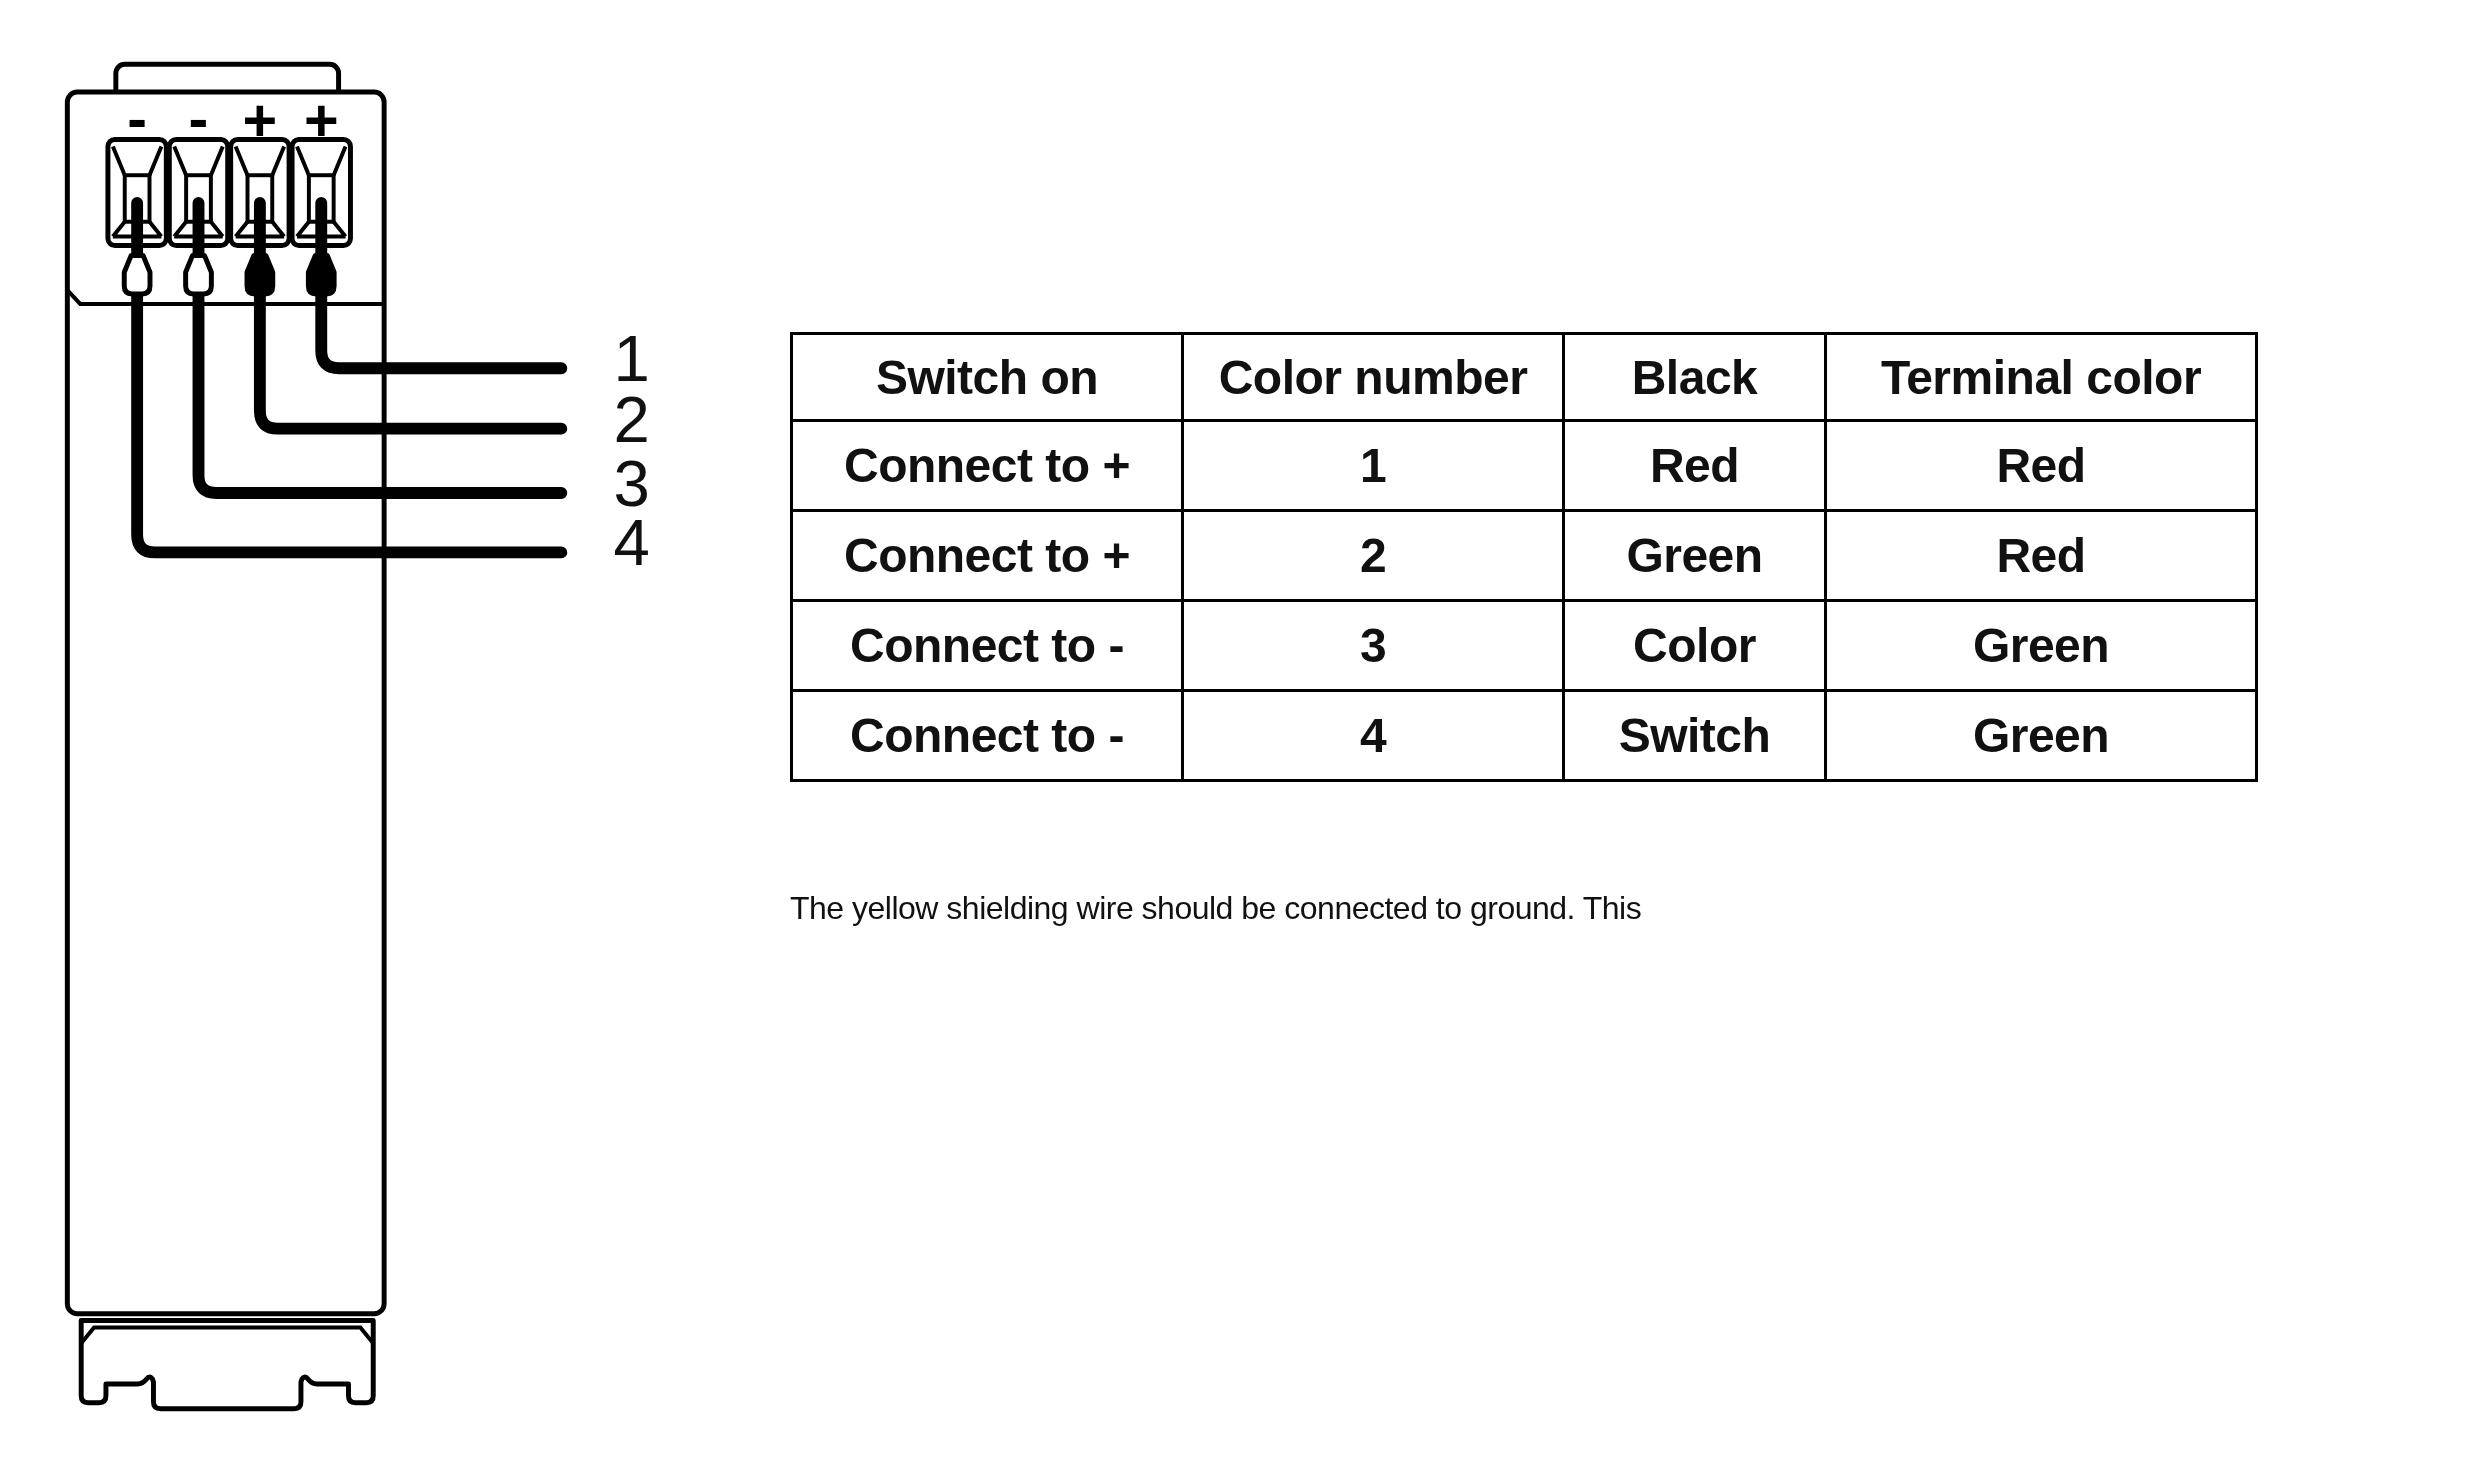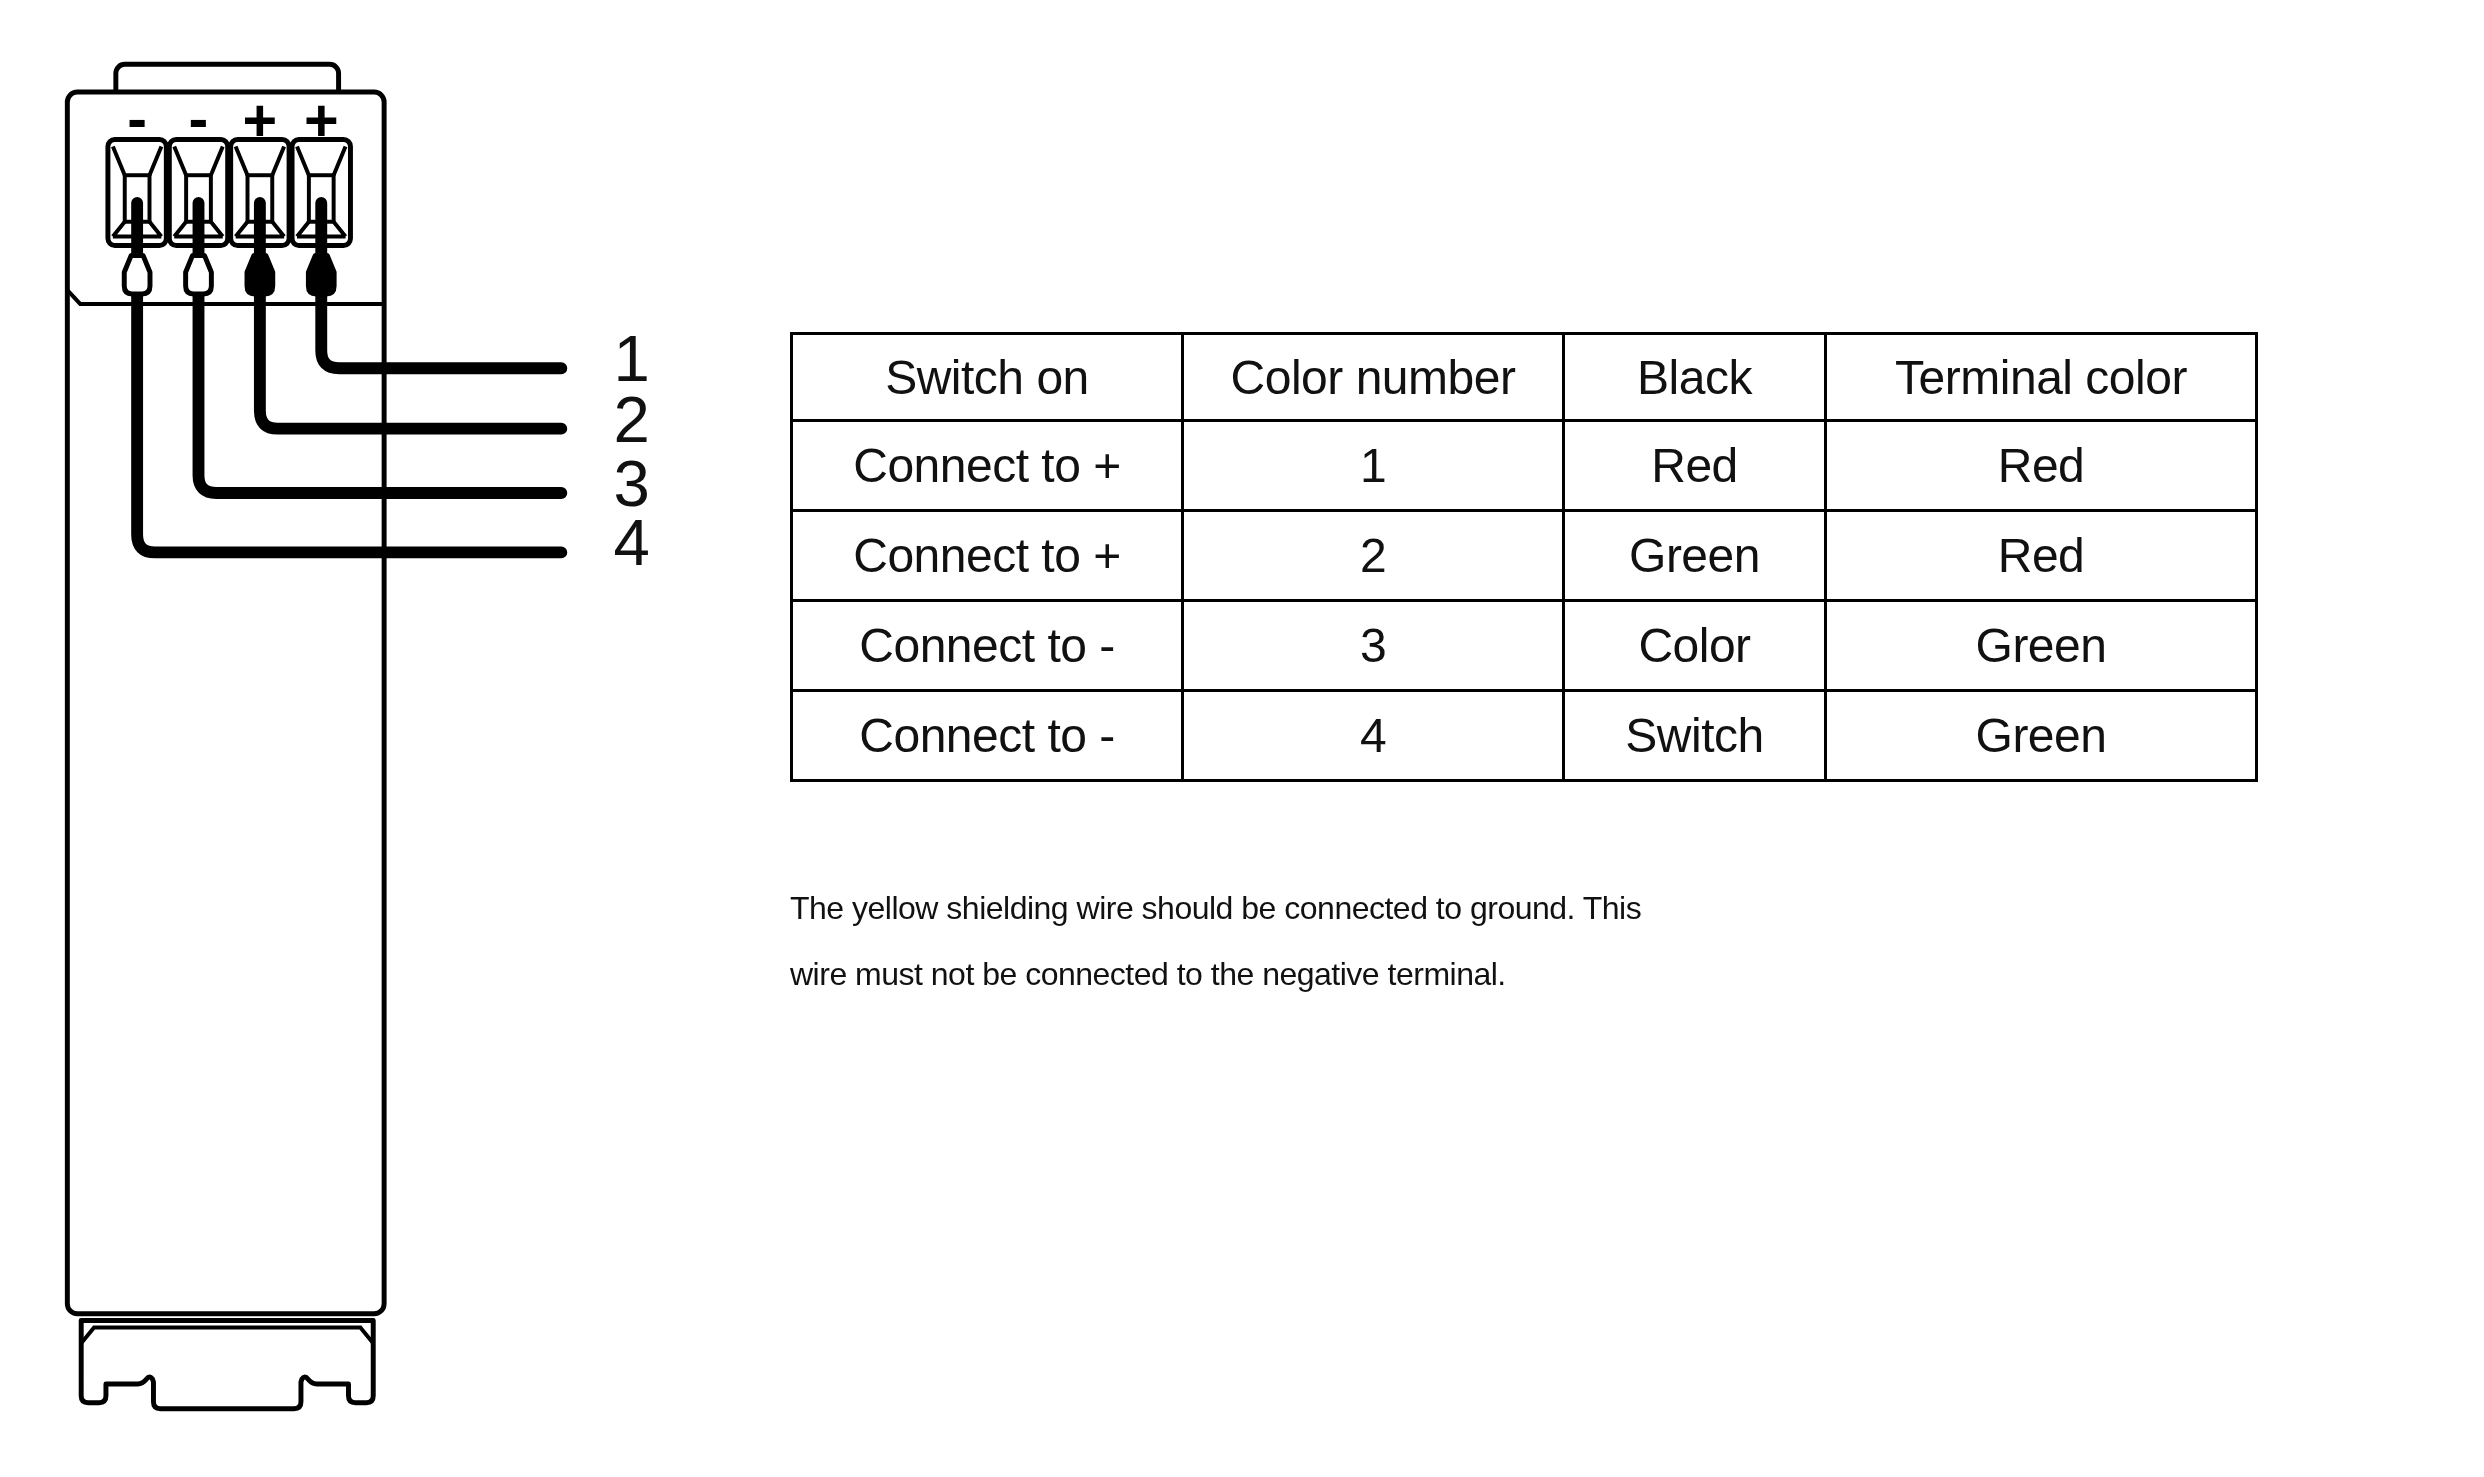--- a/index.html
+++ b/index.html
@@ -27,21 +27,21 @@
   
   table.conn{
     position:absolute;left:790px;top:332px;
     width:1465px;
     border-collapse:collapse;table-layout:fixed;
     font-size:48px;letter-spacing:-0.5px;color:#111;
   }
   table.conn th,table.conn td{
     border:3px solid #000;
     text-align:center;vertical-align:middle;
-    font-weight:normal;padding:0;
+    font-weight:bold;padding:0;
     white-space:nowrap;overflow:hidden;
   }
   table.conn thead tr{height:87px;}
   table.conn tbody tr{height:90px;}
 
   
   .note{
     position:absolute;left:790px;top:875px;
     font-size:32px;line-height:66px;letter-spacing:-0.5px;
     color:#111;white-space:nowrap;
@@ -155,17 +155,16 @@
         <td>Connect to -</td>
         <td>4</td>
         <td>Switch</td>
         <td>Green</td>
       </tr>
     </tbody>
   </table>
 
   <div class="note">
     <div>The yellow shielding wire should be connected to ground. This</div>
-    <div>wire must not be connected to the negative terminal.</div>
   </div>
 
 </div>
 
 
 </body></html>

